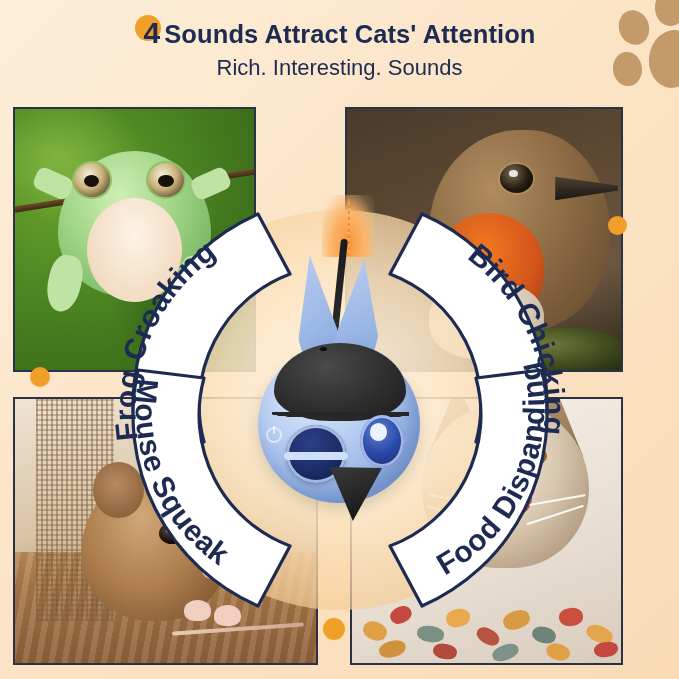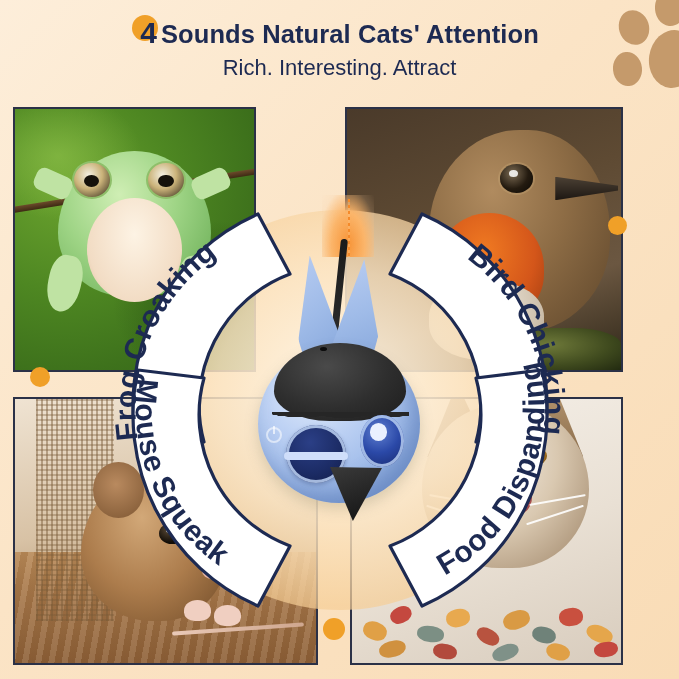--- a/index.html
+++ b/index.html
@@ -192,23 +192,23 @@
     <div class="bean" style="left:58px;top:-6px;width:32px;height:38px;transform:rotate(6deg);"></div>
     <div class="bean" style="left:16px;top:58px;width:29px;height:34px;transform:rotate(-6deg);"></div>
     <div class="bean" style="left:52px;top:36px;width:48px;height:58px;transform:rotate(8deg);"></div>
   </div>
 
   <div class="header">
     <div class="h-line1">
       <span class="num-badge">
         <span class="circ"></span>
         <span class="num">4</span>
-      </span><span>Sounds Natural Cats' Attention</span>
-    </div>
-    <div class="h-line2">Rich. Interesting. Attract</div>
+      </span><span>Sounds Attract Cats' Attention</span>
+    </div>
+    <div class="h-line2">Rich. Interesting. Sounds</div>
   </div>
 
   <div class="photo frog-bg" style="left:13px;top:107px;width:243px;height:265px;">
     <div class="inner">
       <div class="frog-blur"></div>
       <div class="stick" style="left:-4%;top:30%;width:112%;transform:rotate(-9deg);"></div>
       <div class="frog-body"></div>
       <div class="frog-belly"></div>
       <div class="frog-eye l">
           <div class="frog-pupil"></div>

